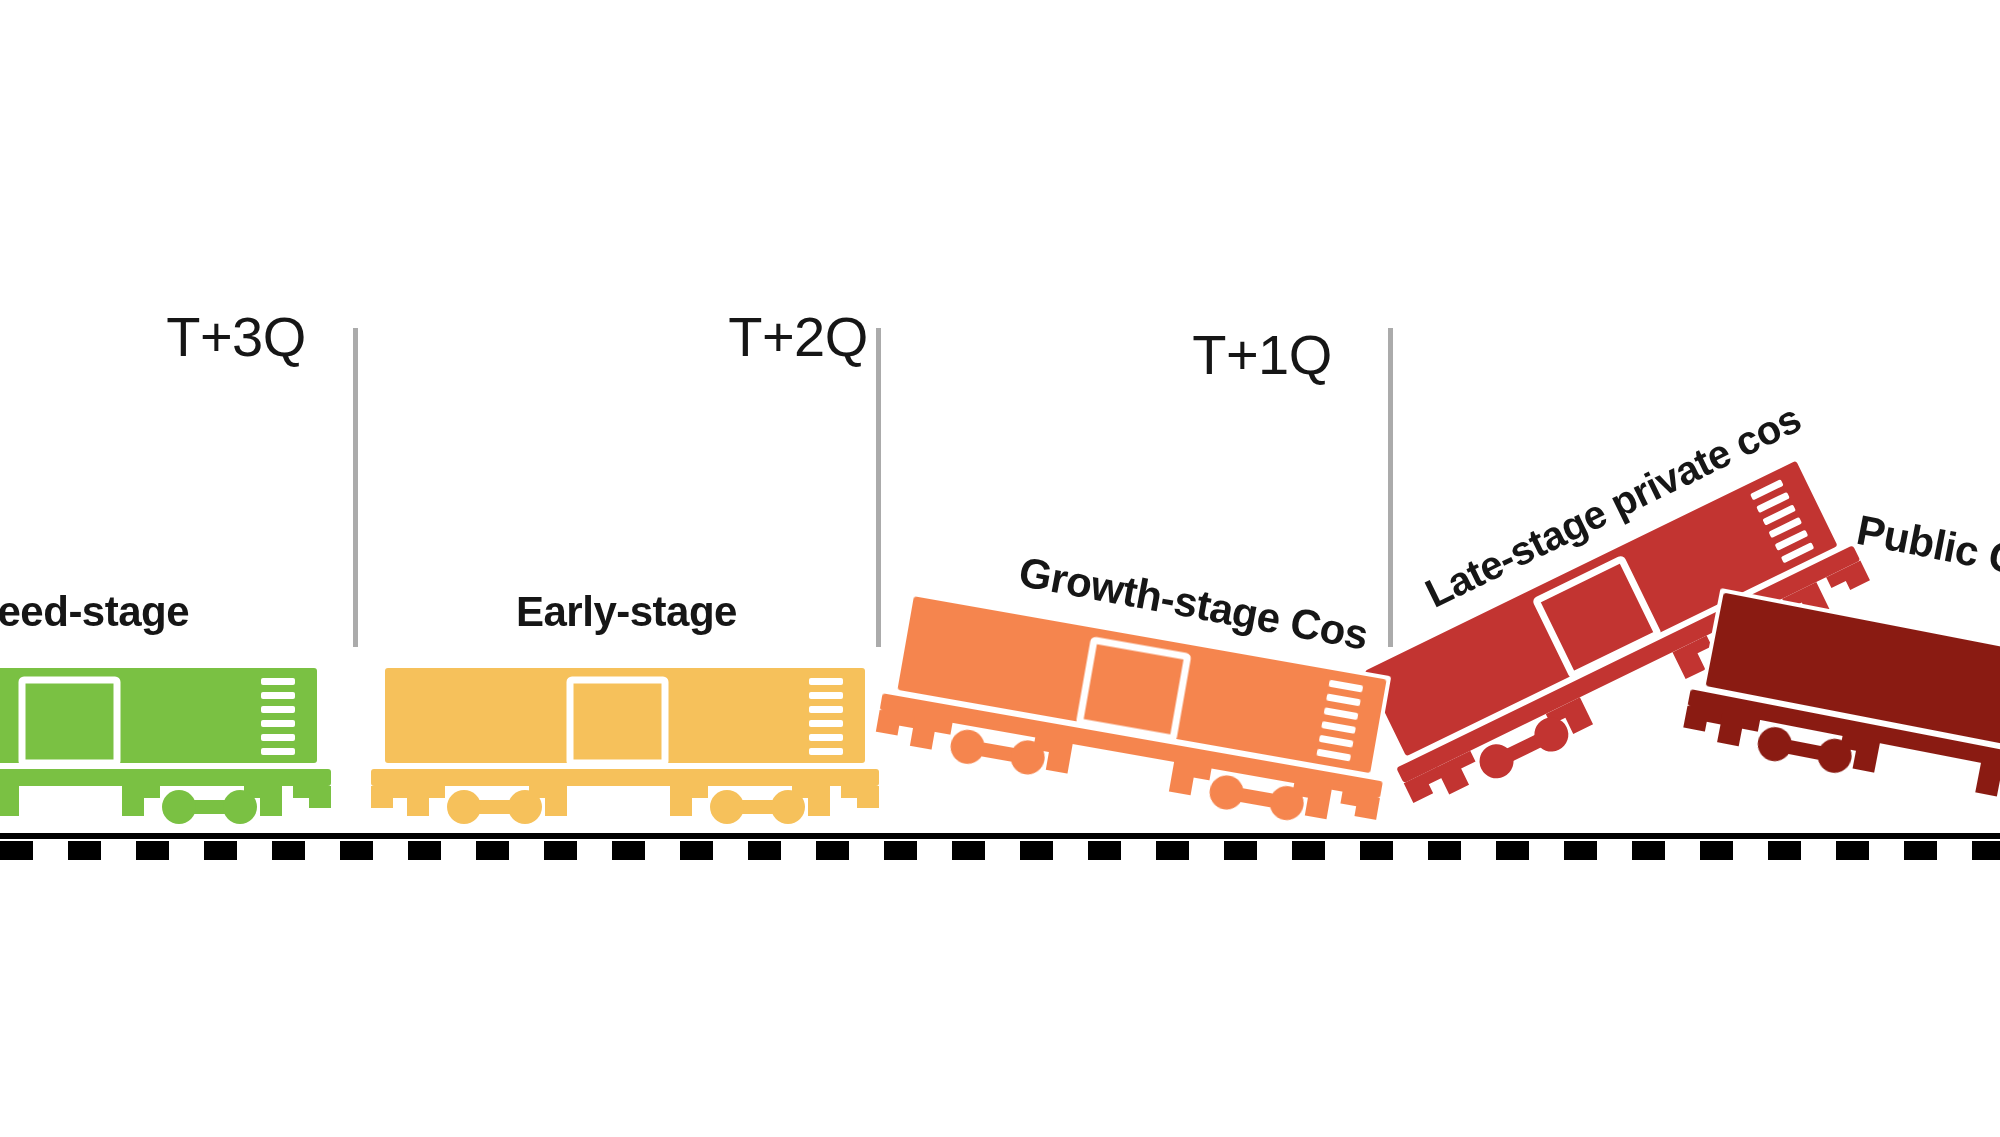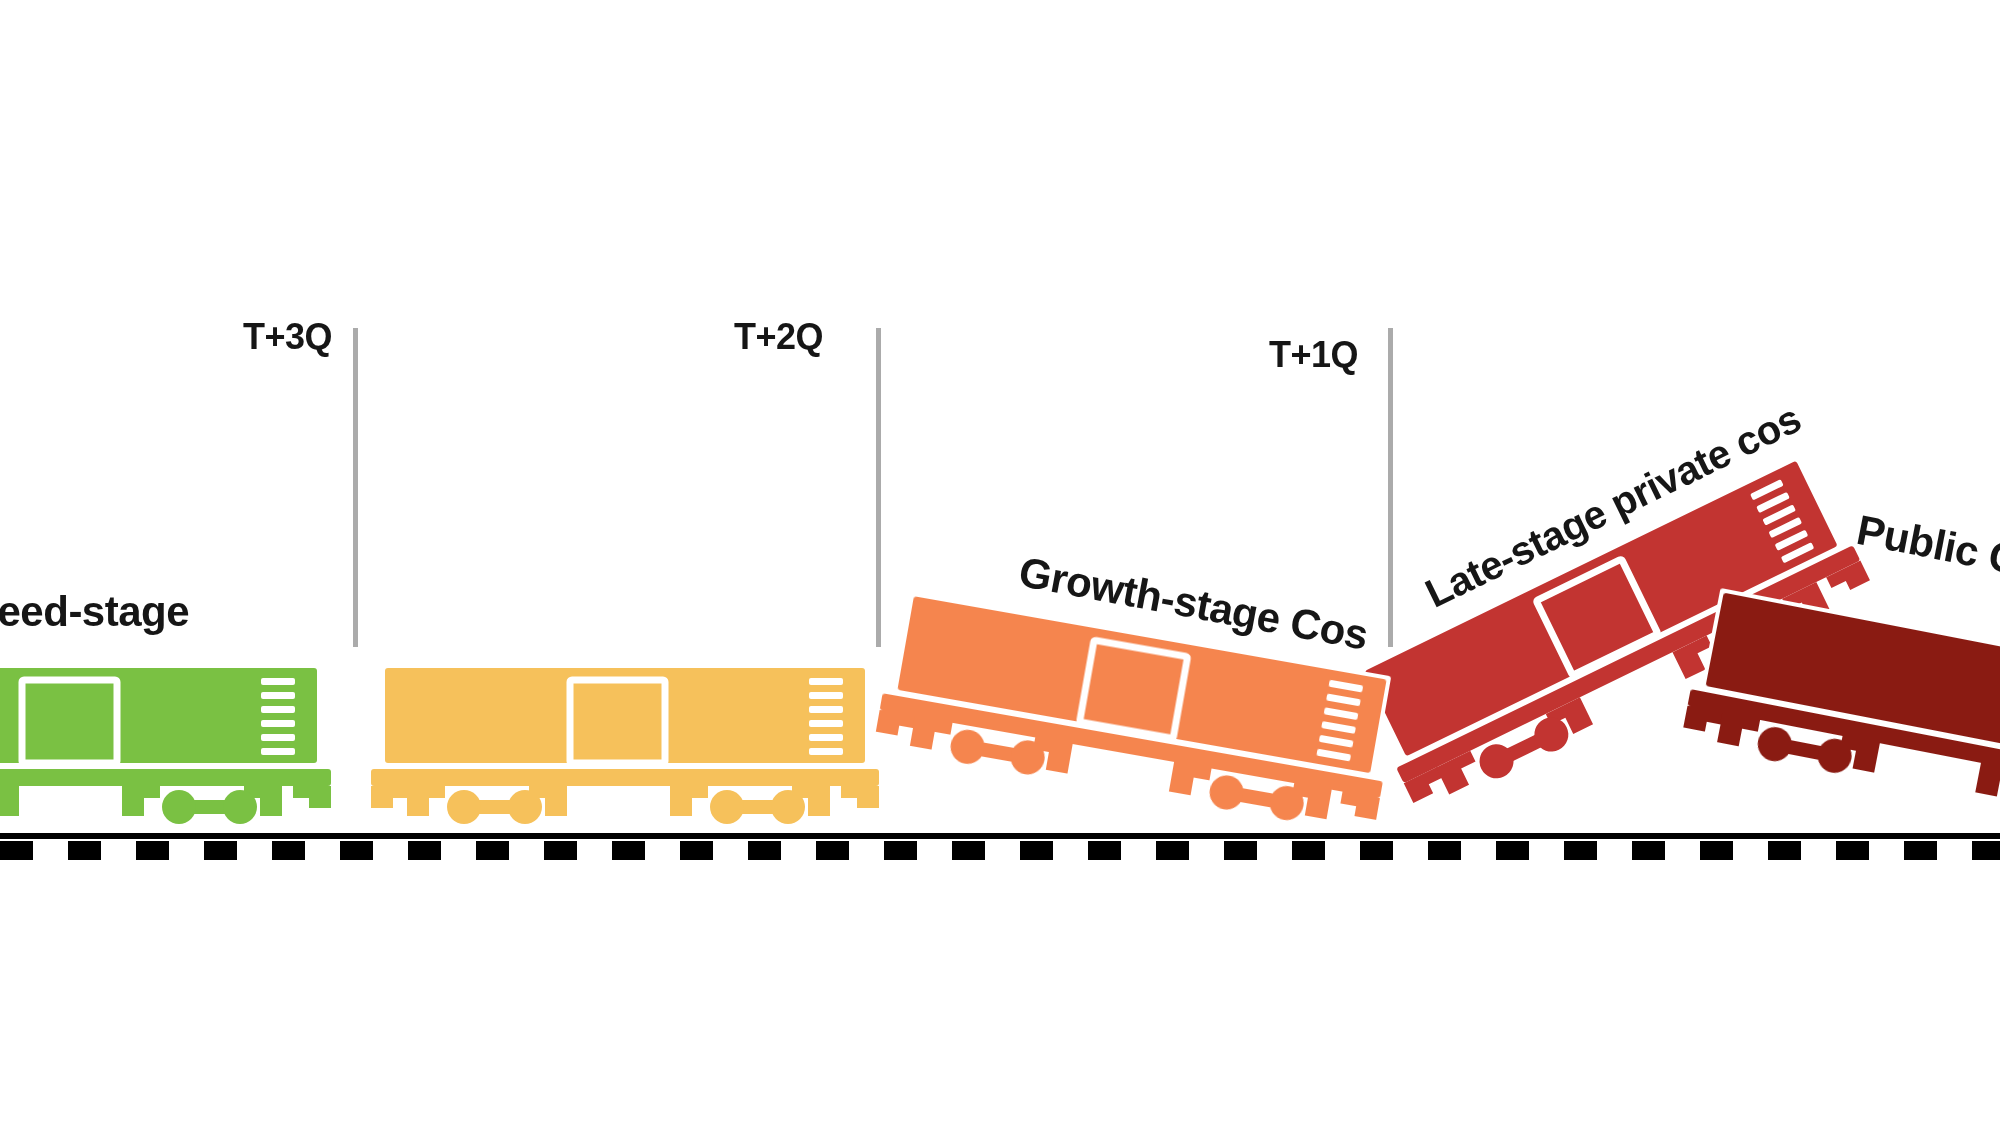--- a/index.html
+++ b/index.html
@@ -3,25 +3,25 @@
 <meta charset="utf-8">
 <style>
   html,body{margin:0;padding:0}
   .stage{
     position:relative;width:2000px;height:1137px;overflow:hidden;
     background:#fff;color:#161616;
     font-family:"Liberation Sans", sans-serif;
   }
   
   .t-marker{
-    position:absolute;width:192px;text-align:right;
-    font-size:36px;font-weight:700;letter-spacing:-0.5px;line-height:46px;
+    position:absolute;width:192px;text-align:center;
+    font-size:56px;font-weight:400;letter-spacing:-0.5px;line-height:46px;
   }
   .t3{left:140px;top:314px}
-  .t2{left:631px;top:314px}
+  .t2{left:702px;top:314px}
   .t1{left:1166px;top:332px}
   .divider{
     position:absolute;width:5px;height:319px;top:328px;
     background-color:currentColor;
   }
   .d1{left:353px}.d2{left:876px}.d3{left:1388px}
   
   .car-label{
     position:absolute;font-size:42px;font-weight:700;letter-spacing:-0.5px;
     line-height:48px;white-space:nowrap;z-index:20;
@@ -94,20 +94,21 @@
   <div class="t-marker t3">T+3Q</div>
   <div class="divider d1" style="color: rgb(171, 171, 171);"></div>
 
   <div class="t-marker t2">T+2Q</div>
   <div class="divider d2" style="color: rgb(171, 171, 171);"></div>
 
   <div class="t-marker t1">T+1Q</div>
   <div class="divider d3" style="color: rgb(171, 171, 171);"></div>
 
   <div class="car-label label-seed">Seed-stage</div>
+  <div class="car-label label-early">Early-stage</div>
   <div class="car-label label-growth">Growth-stage Cos</div>
   <div class="car-label label-late">Late-stage private cos</div>
   <div class="car-label label-public">Public Cos</div>
 
   <svg class="car car-seed" viewBox="0 0 520 160" width="520" height="160" style="color: rgb(122, 193, 67);">
     <use href="#boxcar-full"></use>
   </svg>
 
   <svg class="car car-early" viewBox="0 0 520 160" width="520" height="160" style="color: rgb(246, 193, 91);">
     <use href="#boxcar-full"></use>

